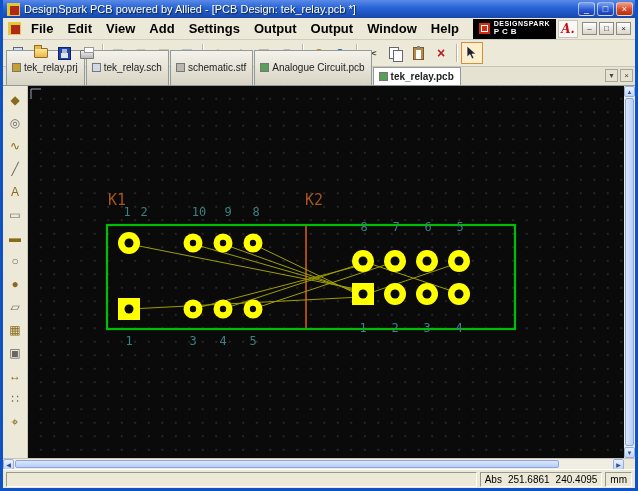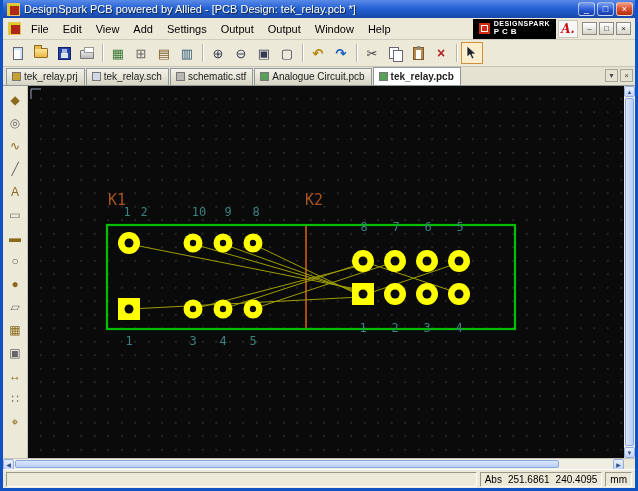--- a/index.html
+++ b/index.html
@@ -23,21 +23,21 @@
   .cap-btns{display:flex;gap:2px;}
   .cap-btn{width:17px;height:14px;border-radius:3px;border:1px solid #ffffff99;color:#fff;
     font-size:9px;line-height:11px;text-align:center;padding:0;
     background:linear-gradient(#7aa2ee,#2a5ad6 55%,#1a3aa6);}
   .cap-btn.close{background:linear-gradient(#f0a088,#d85030 50%,#b03010);}
   
   .menubar{height:22px;flex:0 0 22px;display:flex;align-items:center;background:#ece9d8;
     border-bottom:1px solid #d0ccc0;padding:0 2px;}
   .mdi-doc-icon{width:13px;height:13px;margin:0 3px;background:#b02818;
     box-shadow:inset 0 0 0 1px #e8c060, inset 3px 3px 0 #d8d020;}
-  .menu-item{font-size:11px;padding:3px 7px;color:#000;background:transparent;border:none;}
+  .menu-item{font-size:13px;padding:3px 7px;color:#000;background:transparent;border:none;font-weight:bold;}
   .brand{margin-left:auto;display:flex;align-items:center;gap:4px;background:#000;color:#fff;
     height:20px;padding:0 6px;}
   .brand-sq{width:11px;height:11px;background:#d42a10;box-shadow:inset 0 0 0 2px #d42a10,inset 0 0 0 3px #fff;}
   .brand-text{display:flex;flex-direction:column;line-height:1.1;}
   .brand-name{font-size:7px;font-weight:bold;letter-spacing:.5px;}
   .brand-prod{font-size:8px;font-weight:bold;letter-spacing:3px;}
   .allied{width:20px;height:18px;margin-left:2px;background:#f8f8f8;border:1px solid #c8c4b8;
     color:#cc1010;font-family:"DejaVu Serif","Liberation Serif",serif;font-style:italic;font-weight:bold;
     font-size:12px;display:flex;align-items:center;justify-content:center;}
   .mdi-ctrls{display:flex;gap:2px;margin:0 2px 0 4px;}
@@ -67,21 +67,21 @@
   .i-copy{width:13px;height:13px;position:relative;}
   .i-copy::before{content:"";position:absolute;left:0;top:0;width:8px;height:10px;background:#fff;border:1px solid #667;}
   .i-copy::after{content:"";position:absolute;left:4px;top:3px;width:8px;height:10px;background:#fff;border:1px solid #667;}
   .i-paste{width:11px;height:13px;background:#b58a4a;border:1px solid #7a5a2a;position:relative;}
   .i-paste::before{content:"";position:absolute;left:2px;top:2px;width:5px;height:9px;background:#fff;}
   .i-paste::after{content:"";position:absolute;left:3px;top:-2px;width:3px;height:3px;background:#888;}
   
   .tabbar{height:19px;flex:0 0 19px;display:flex;align-items:flex-end;background:#e6e2d2;
     border-bottom:1px solid #919b9c;padding:0 0 0 3px;}
   .tab{display:flex;align-items:center;gap:3px;font-size:10px;padding:1px 6px 2px 5px;
-    border:1px solid #919b9c;border-bottom:none;height:17px;margin-right:1px;white-space:nowrap;
+    border:1px solid #919b9c;border-bottom:none;height:35px;margin-right:1px;white-space:nowrap;
     background:linear-gradient(#f4f2ea,#d8d4c4);color:#222;}
   .tab.active{background:#fff;font-weight:bold;height:18px;}
   .tabicon{width:9px;height:9px;border:1px solid #777;flex:0 0 9px;}
   .ti-prj{background:#c8a030;} .ti-sch{background:#d0d8e8;} .ti-stf{background:#b8b8b0;}
   .ti-doc{background:#e8e8f0;} .ti-pcb{background:#58a058;}
   .tab-ctrls{margin-left:auto;display:flex;gap:2px;padding:0 2px 3px 0;}
   .tab-ctrl{width:13px;height:13px;border:1px solid #a8a498;background:#e6e2d2;font-size:8px;
     line-height:10px;text-align:center;padding:0;color:#444;}
   
   .main{flex:1;display:flex;min-height:0;}

